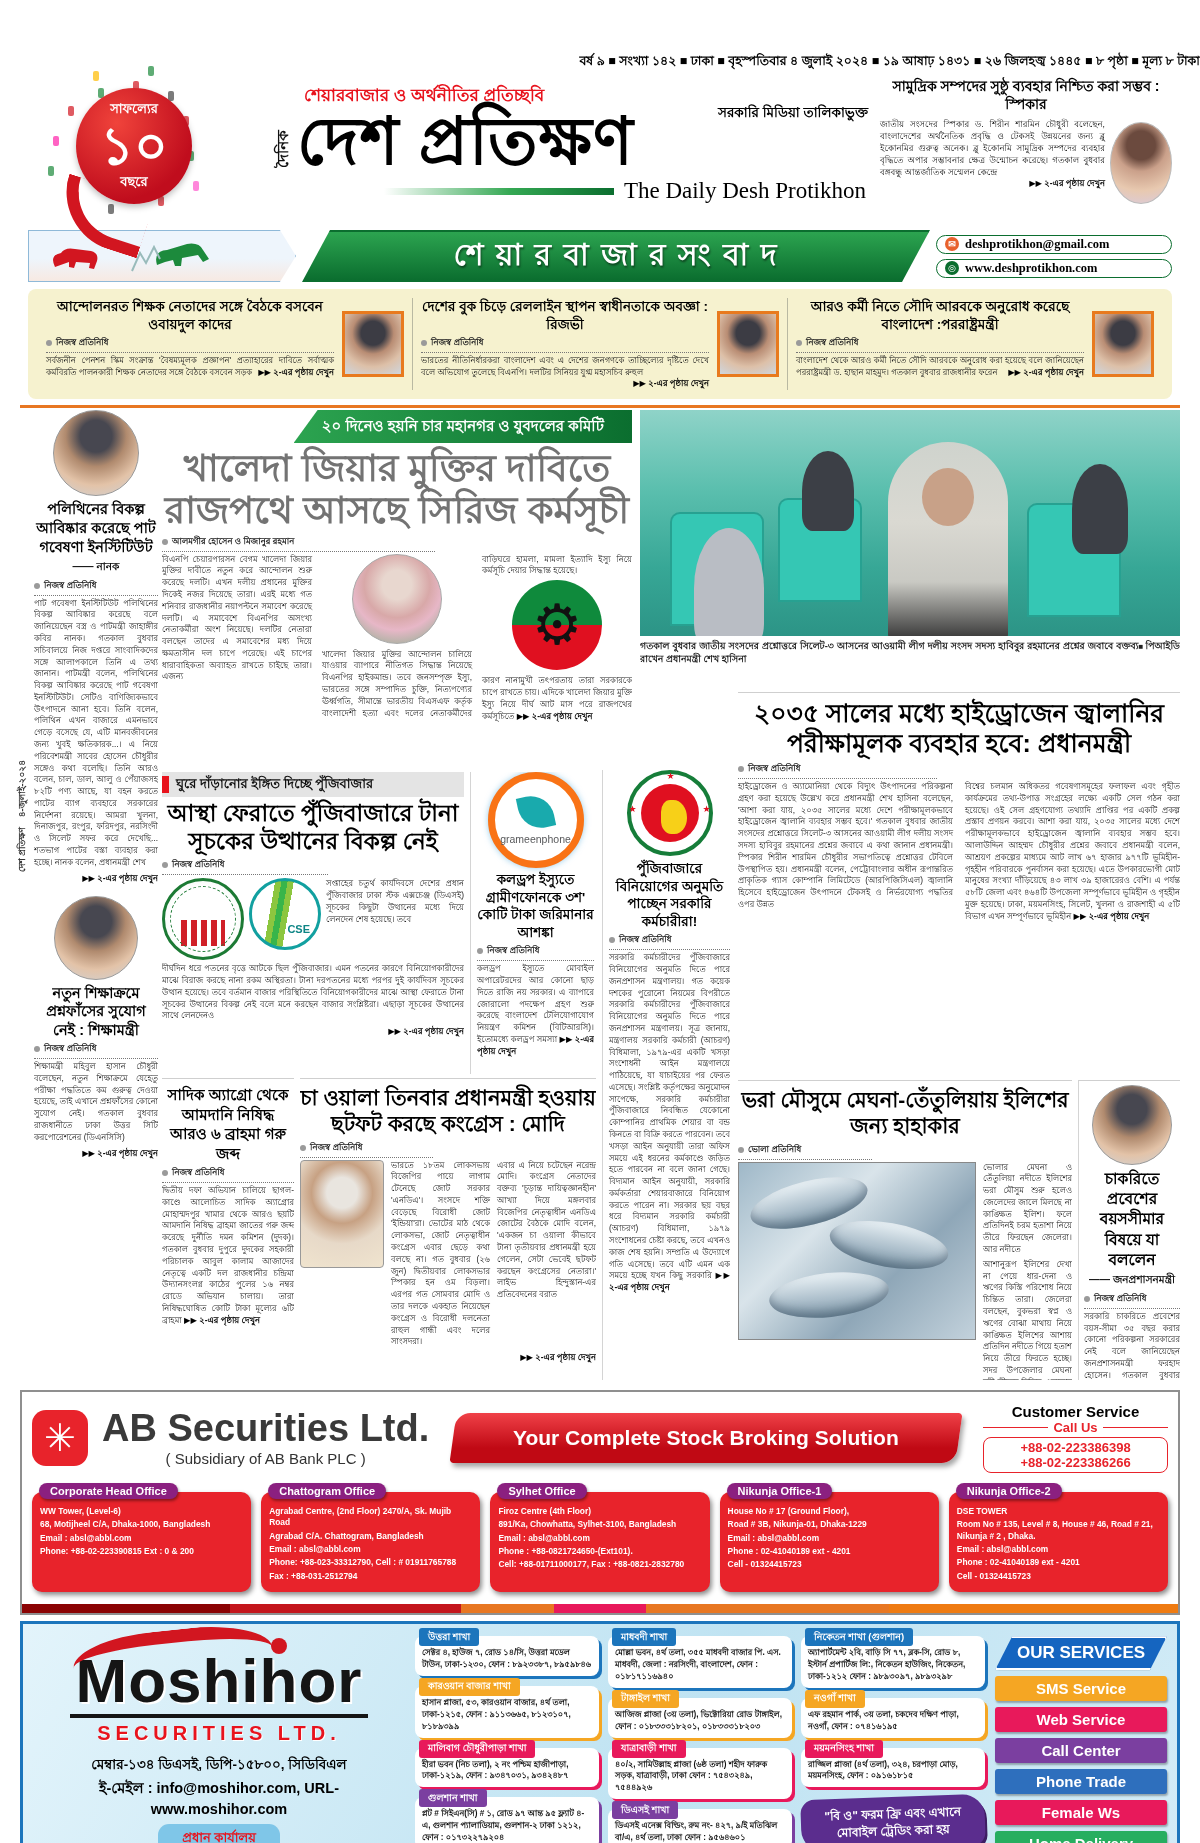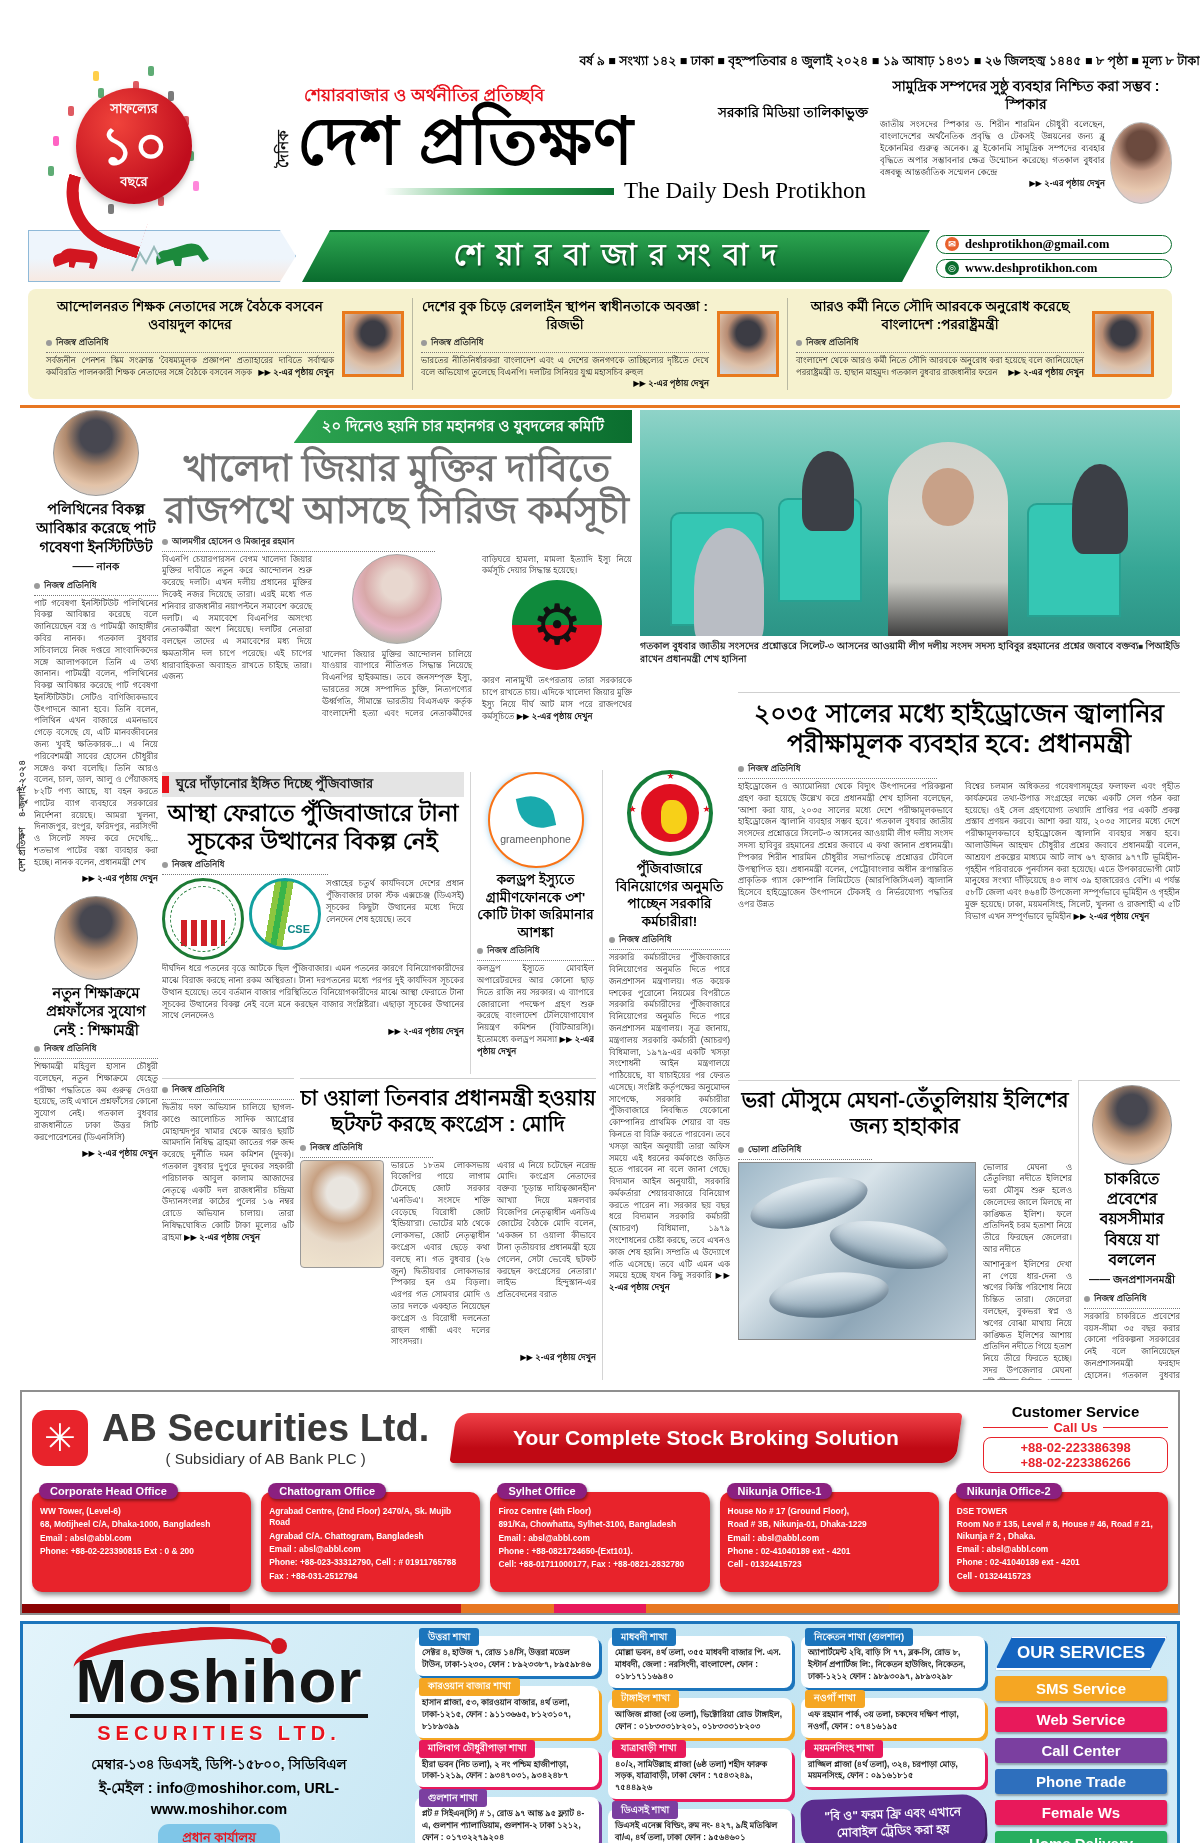--- a/index.html
+++ b/index.html
@@ -133,21 +133,21 @@
   .logo-dse { width:82px; height:82px; border-radius:50%; border:3px solid #1c7a34; flex:none; background:
       repeating-linear-gradient(90deg,#d02028 0 6px,#fff 6px 10px) 50% 78%/44px 26px no-repeat,
       radial-gradient(circle,#fff 60%,#eaf5ec); position:relative; }
   .logo-dse::after { content:""; position:absolute; inset:5px; border:1.5px dashed #1c7a34; border-radius:50%; }
   .logo-cse { width:72px; height:72px; border-radius:50%; border:3px solid #12a0a0; flex:none; background:
       linear-gradient(100deg,transparent 30%,#8cc63f 30% 38%,#39b54a 38% 46%,#8cc63f 46% 54%,transparent 54%),#fff;
       position:relative; }
   .logo-cse span { position:absolute; right:8px; bottom:12px; font-size:11px; font-weight:800; color:#0e8585; }
   .stock-side { flex:1; }
 
-  .logo-gp { width:96px; height:96px; border-radius:50%; border:2px solid #f97316; margin:0 auto 3px;
+  .logo-gp { width:96px; height:96px; border-radius:50%; border:7px solid #f97316; margin:0 auto 3px;
     background:#fff; box-shadow:0 0 6px rgba(80,170,220,.6); display:flex; flex-direction:column; align-items:center; justify-content:center; }
   .gp-leaf { width:34px; height:34px; background:#19aaad; border-radius:0 70% 0 70%; transform:rotate(-12deg); margin-bottom:4px; }
   .gp-word { font-size:10.5px; color:#58595b; }
   .h-sm { font-size:13.5px; font-weight:800; line-height:1.3; text-align:center; margin:2px 0 3px; color:#000; }
 
   .gov-seal { width:86px; height:86px; border-radius:50%; border:4px solid #167d39; margin:0 auto 4px; background:#fff; position:relative; }
   .gov-seal::before { content:""; position:absolute; inset:10px; border-radius:50%; background:#e01020; }
   .gov-seal::after { content:""; position:absolute; left:30px; top:26px; width:26px; height:34px; background:#f7d018;
     border-radius:40% 60% 55% 45%; }
   .gov-seal .st { position:absolute; color:#e01020; font-size:9px; }
@@ -408,20 +408,21 @@
         <span class="st" style="right:-2px;top:30px;">★</span>
         <span class="st" style="left:36px;top:-3px;">★</span>
       </div>
       <h3 class="h-sm">পুঁজিবাজারে বিনিয়োগের অনুমতি পাচ্ছেন সরকারি কর্মচারীরা!</h3>
       <div class="byline">নিজস্ব প্রতিনিধি</div>
       <p><span>সরকারি কর্মচারীদের পুঁজিবাজারে বিনিয়োগের অনুমতি দিতে পারে জনপ্রশাসন মন্ত্রণালয়। গত কয়েক দশকের পুরোনো নিয়মের বিপরীতে সরকারি কর্মচারীদের পুঁজিবাজারে বিনিয়োগের অনুমতি দিতে পারে জনপ্রশাসন মন্ত্রণালয়। সূত্র জানায়, মন্ত্রণালয় সরকারি কর্মচারী (আচরণ) বিধিমালা, ১৯৭৯-এর একটি খসড়া সংশোধনী আইন মন্ত্রণালয়ে পাঠিয়েছে, যা যাচাইয়ের পর ফেরত এসেছে। সংশ্লিষ্ট কর্তৃপক্ষের অনুমোদন সাপেক্ষে, সরকারি কর্মচারীরা পুঁজিবাজারে নিবন্ধিত যেকোনো কোম্পানির প্রাথমিক শেয়ার বা বন্ড কিনতে বা বিক্রি করতে পারবেন। তবে খসড়া আইন অনুযায়ী তারা অফিস সময়ে এই ধরনের কর্মকাণ্ডে জড়িত হতে পারবেন না বলে জানা গেছে। বিদ্যমান আইন অনুযায়ী, সরকারি কর্মকর্তারা শেয়ারবাজারে বিনিয়োগ করতে পারেন না। সরকার ছয় বছর ধরে বিদ্যমান সরকারি কর্মচারী (আচরণ) বিধিমালা, ১৯৭৯ সংশোধনের চেষ্টা করছে, তবে এখনও কাজ শেষ হয়নি। সম্প্রতি এ উদ্যোগে গতি এসেছে। তবে এটি এমন এক সময়ে হচ্ছে যখন কিছু সরকারি</span>
          <span class="more">▶▶ ২-এর পৃষ্ঠায় দেখুন</span></p>
     </div>
 
     <div class="blk" id="blk-sadiq">
+      <h3 class="h-sm" style="font-size:15px;">সাদিক অ্যাগ্রো থেকে আমদানি নিষিদ্ধ আরও ৬ ব্রাহমা গরু জব্দ</h3>
       <div class="byline">নিজস্ব প্রতিনিধি</div>
       <p><span>দ্বিতীয় দফা অভিযান চালিয়ে ছাগল-কাণ্ডে আলোচিত সাদিক অ্যাগ্রোর মোহাম্মদপুর খামার থেকে আরও ছয়টি আমদানি নিষিদ্ধ ব্রাহমা জাতের গরু জব্দ করেছে দুর্নীতি দমন কমিশন (দুদক)। গতকাল বুধবার দুপুরে দুদকের সহকারী পরিচালক আবুল কালাম আজাদের নেতৃত্বে একটি দল রাজধানীর চন্দ্রিমা উদ্যানসংলগ্ন কাঠের পুলের ১৬ নম্বর রোডে অভিযান চালায়। তারা নিষিদ্ধঘোষিত কোটি টাকা মূল্যের ৬টি ব্রাহমা</span>
          <span class="more">▶▶ ২-এর পৃষ্ঠায় দেখুন</span></p>
     </div>
 
     <div class="blk" id="blk-modi">
       <h2 class="h-md">চা ওয়ালা তিনবার প্রধানমন্ত্রী হওয়ায় ছটফট করছে কংগ্রেস : মোদি</h2>
       <div class="byline" style="width:45%;">নিজস্ব প্রতিনিধি</div>
       <div class="modi-flex">
         <div class="modi-photo"></div>

